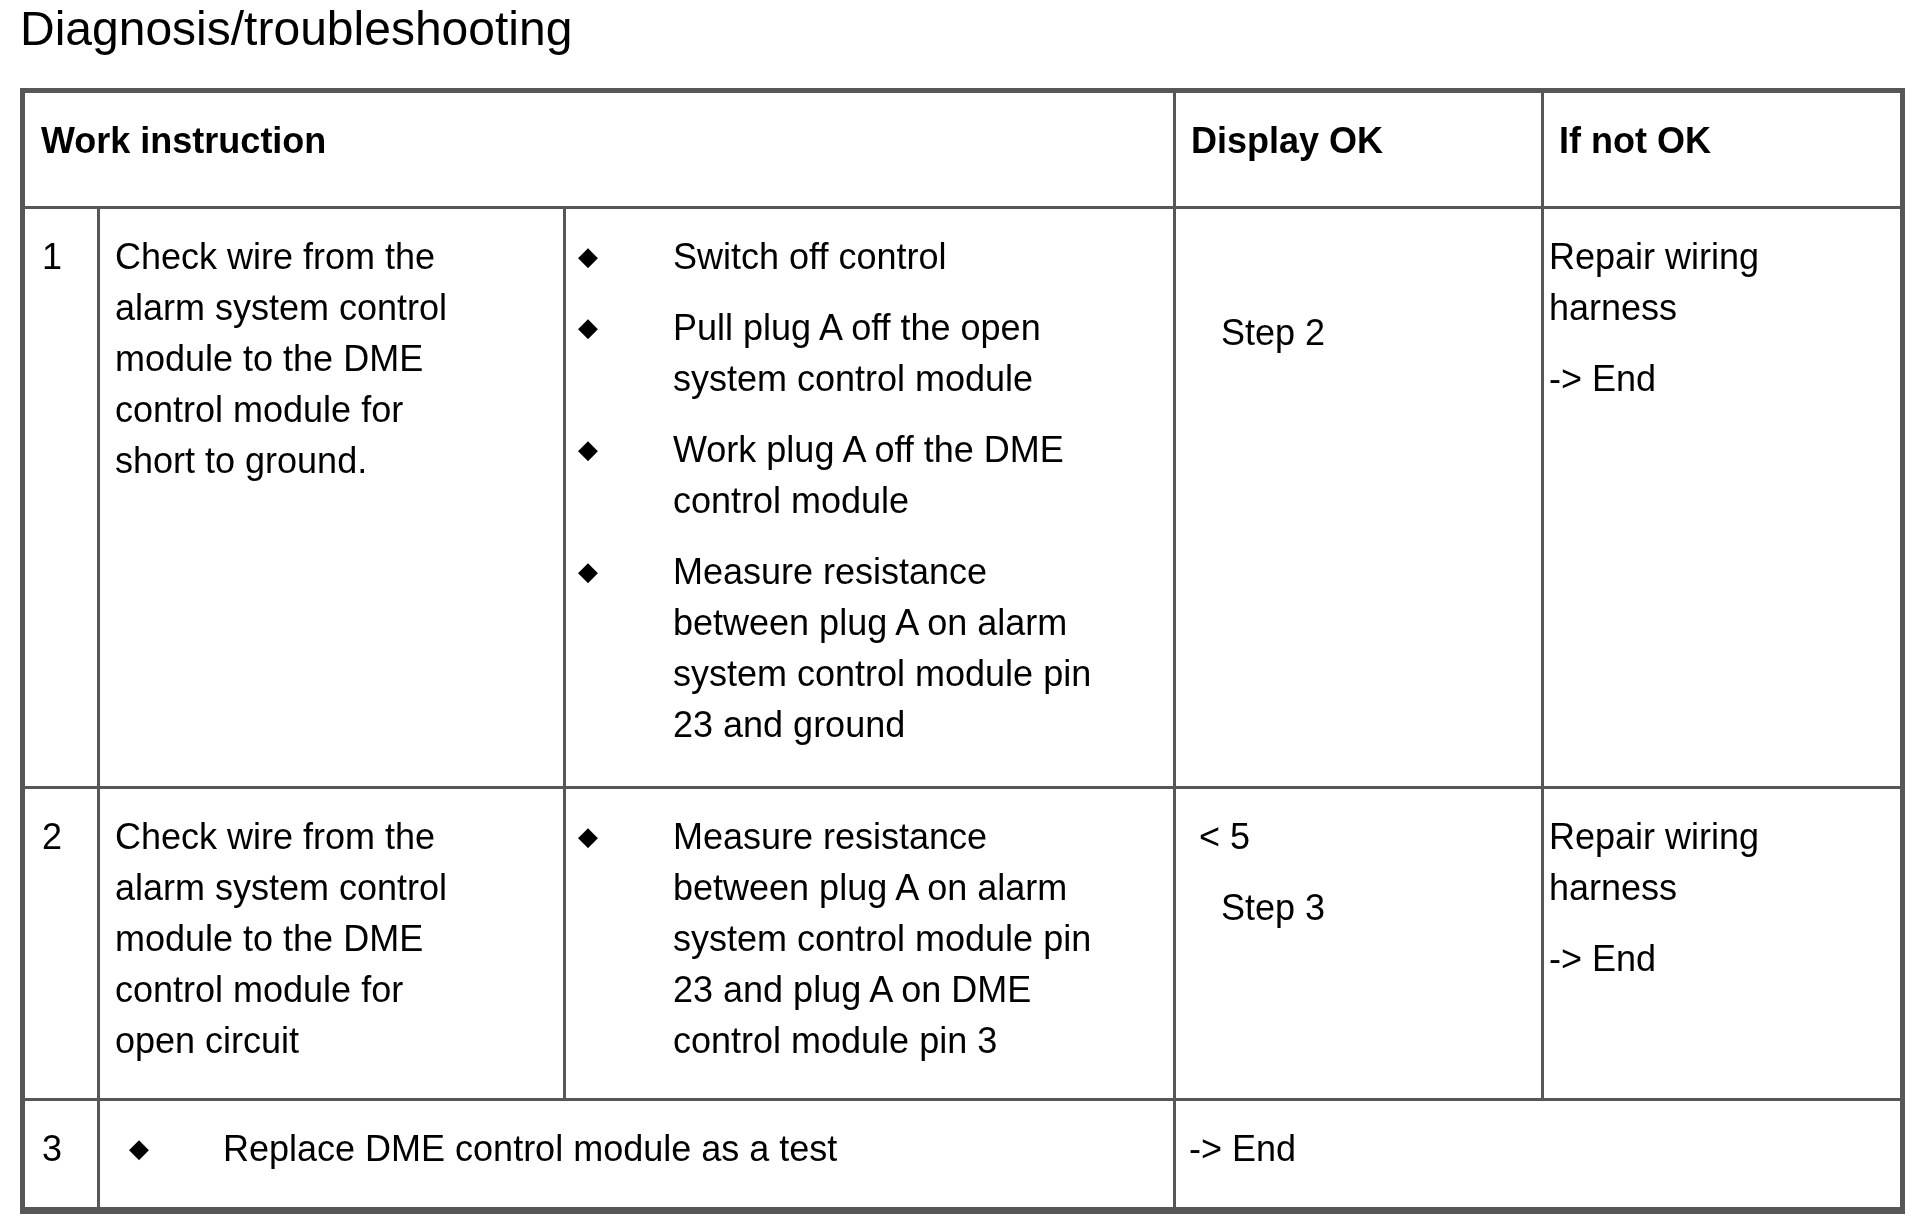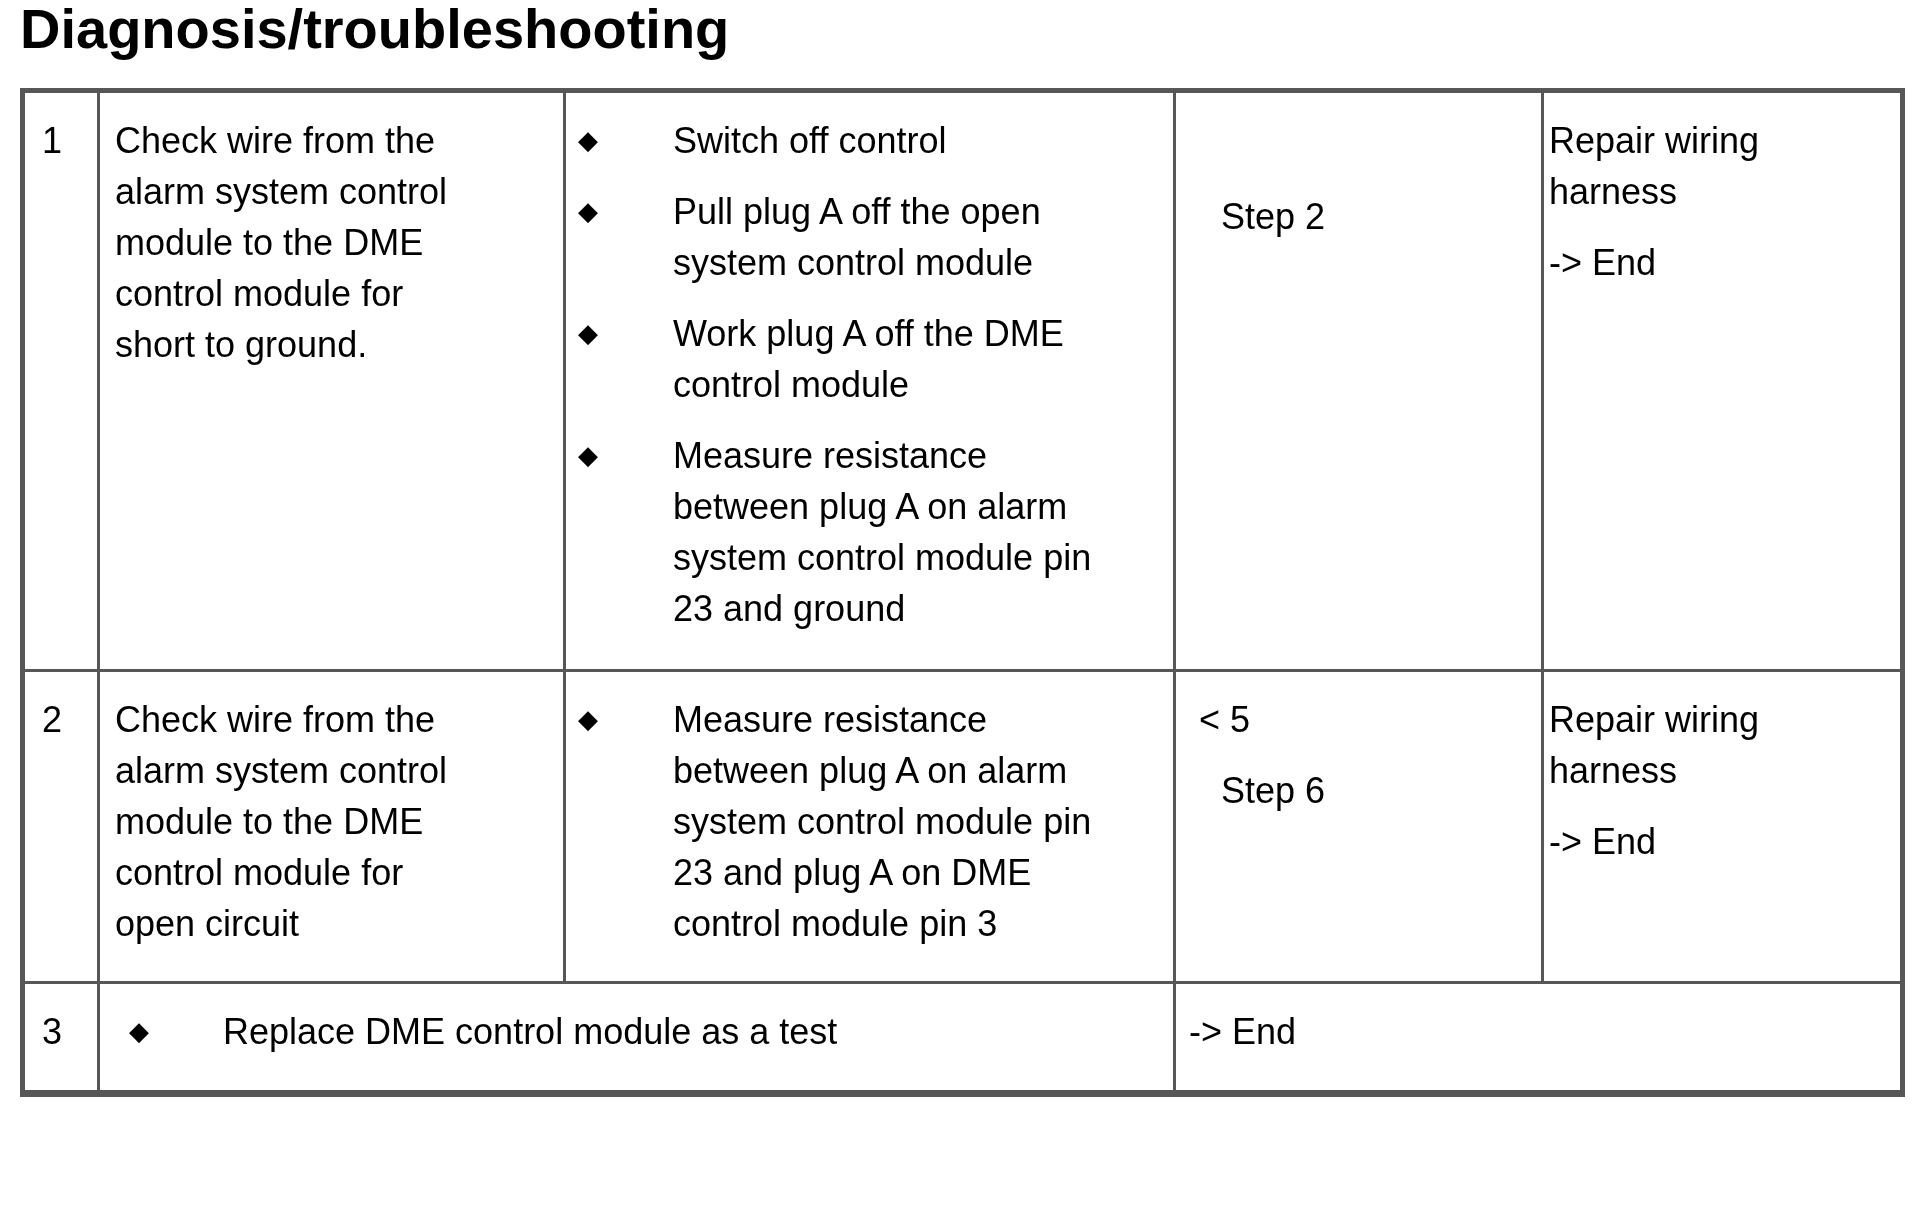--- a/index.html
+++ b/index.html
@@ -10,23 +10,23 @@
     height: 1230px;
     position: relative;
     font-family: "Liberation Sans", "DejaVu Sans", sans-serif;
     color: #000000;
   }
   .page-title {
     position: absolute;
     left: 20px;
     top: 0;
     margin: 0;
-    font-size: 56px;
+    font-size: 48px;
     line-height: 58px;
-    font-weight: bold;
+    font-weight: normal;
     letter-spacing: 0px;
     white-space: nowrap;
   }
   table.diag {
     position: absolute;
     left: 20px;
     top: 88px;
     width: 1880px;
     border-collapse: collapse;
     table-layout: fixed;
@@ -83,20 +83,25 @@
 <table class="diag">
   <colgroup>
     <col class="c1">
       <col class="c2">
       <col class="c3">
       <col class="c4">
       <col class="c5">
   </colgroup>
 
   <tbody>
+      <tr class="hdr">
+    <th colspan="3" class="h-work">Work instruction</th>
+    <th>Display OK</th>
+    <th>If not OK</th>
+  </tr>
 
   <tr class="row1">
     <td class="c-num">
       <div>1</div>
     </td>
     <td class="c-instr">
       <div class="txt">Check wire from the
 alarm system control
 module to the DME
 control module for
@@ -151,21 +156,21 @@
         <span class="marker">◆</span>
         <div class="txt">Measure resistance
 between plug A on alarm
 system control module pin
 23 and plug A on DME
 control module pin 3</div>
       </div>
     </td>
     <td class="c-display">
       <div>&lt; 5</div>
-      <div class="step-ref after-value">Step 6</div>
+      <div class="step-ref after-value">Step 3</div>
     </td>
     <td class="c-ifnot">
       <div class="txt">Repair wiring
 harness</div>
       <div class="end-ref">-&gt; End</div>
     </td>
   </tr>
 
   <tr class="row3">
     <td class="c-num">

